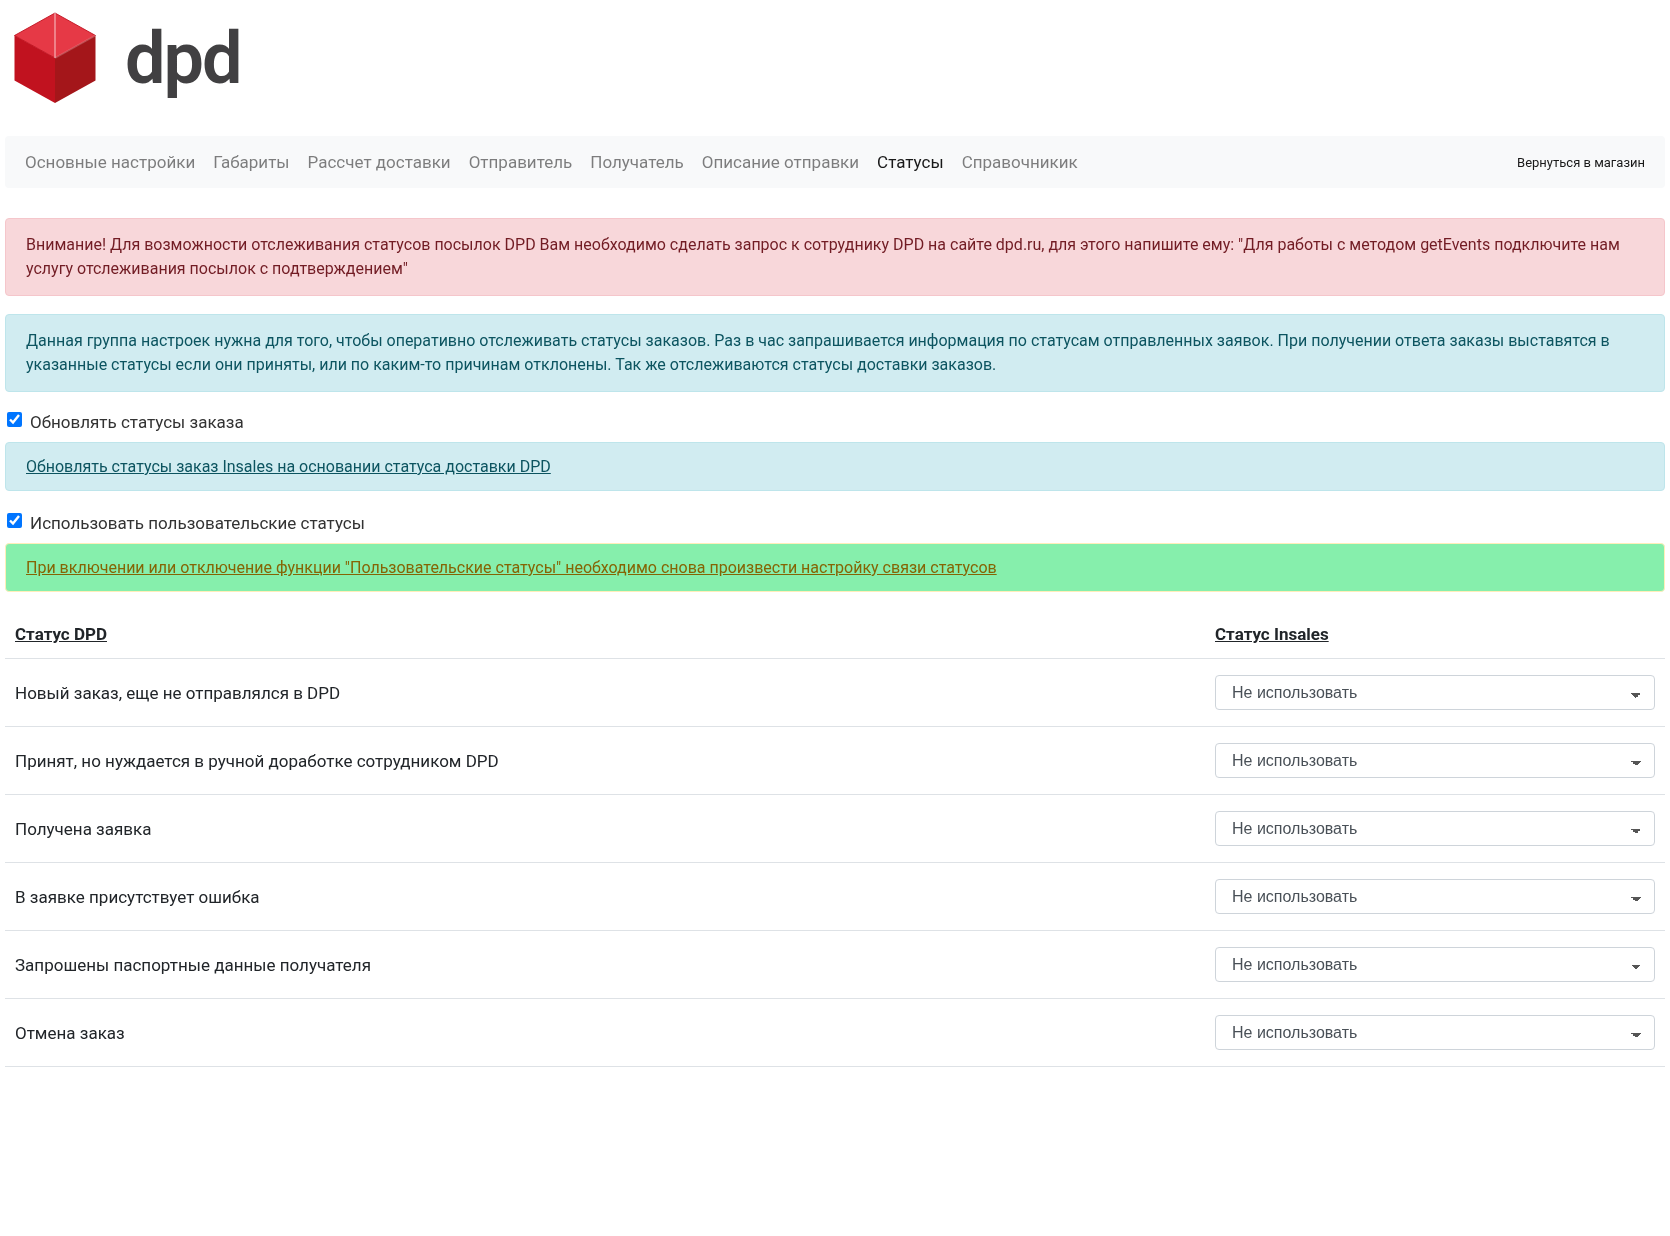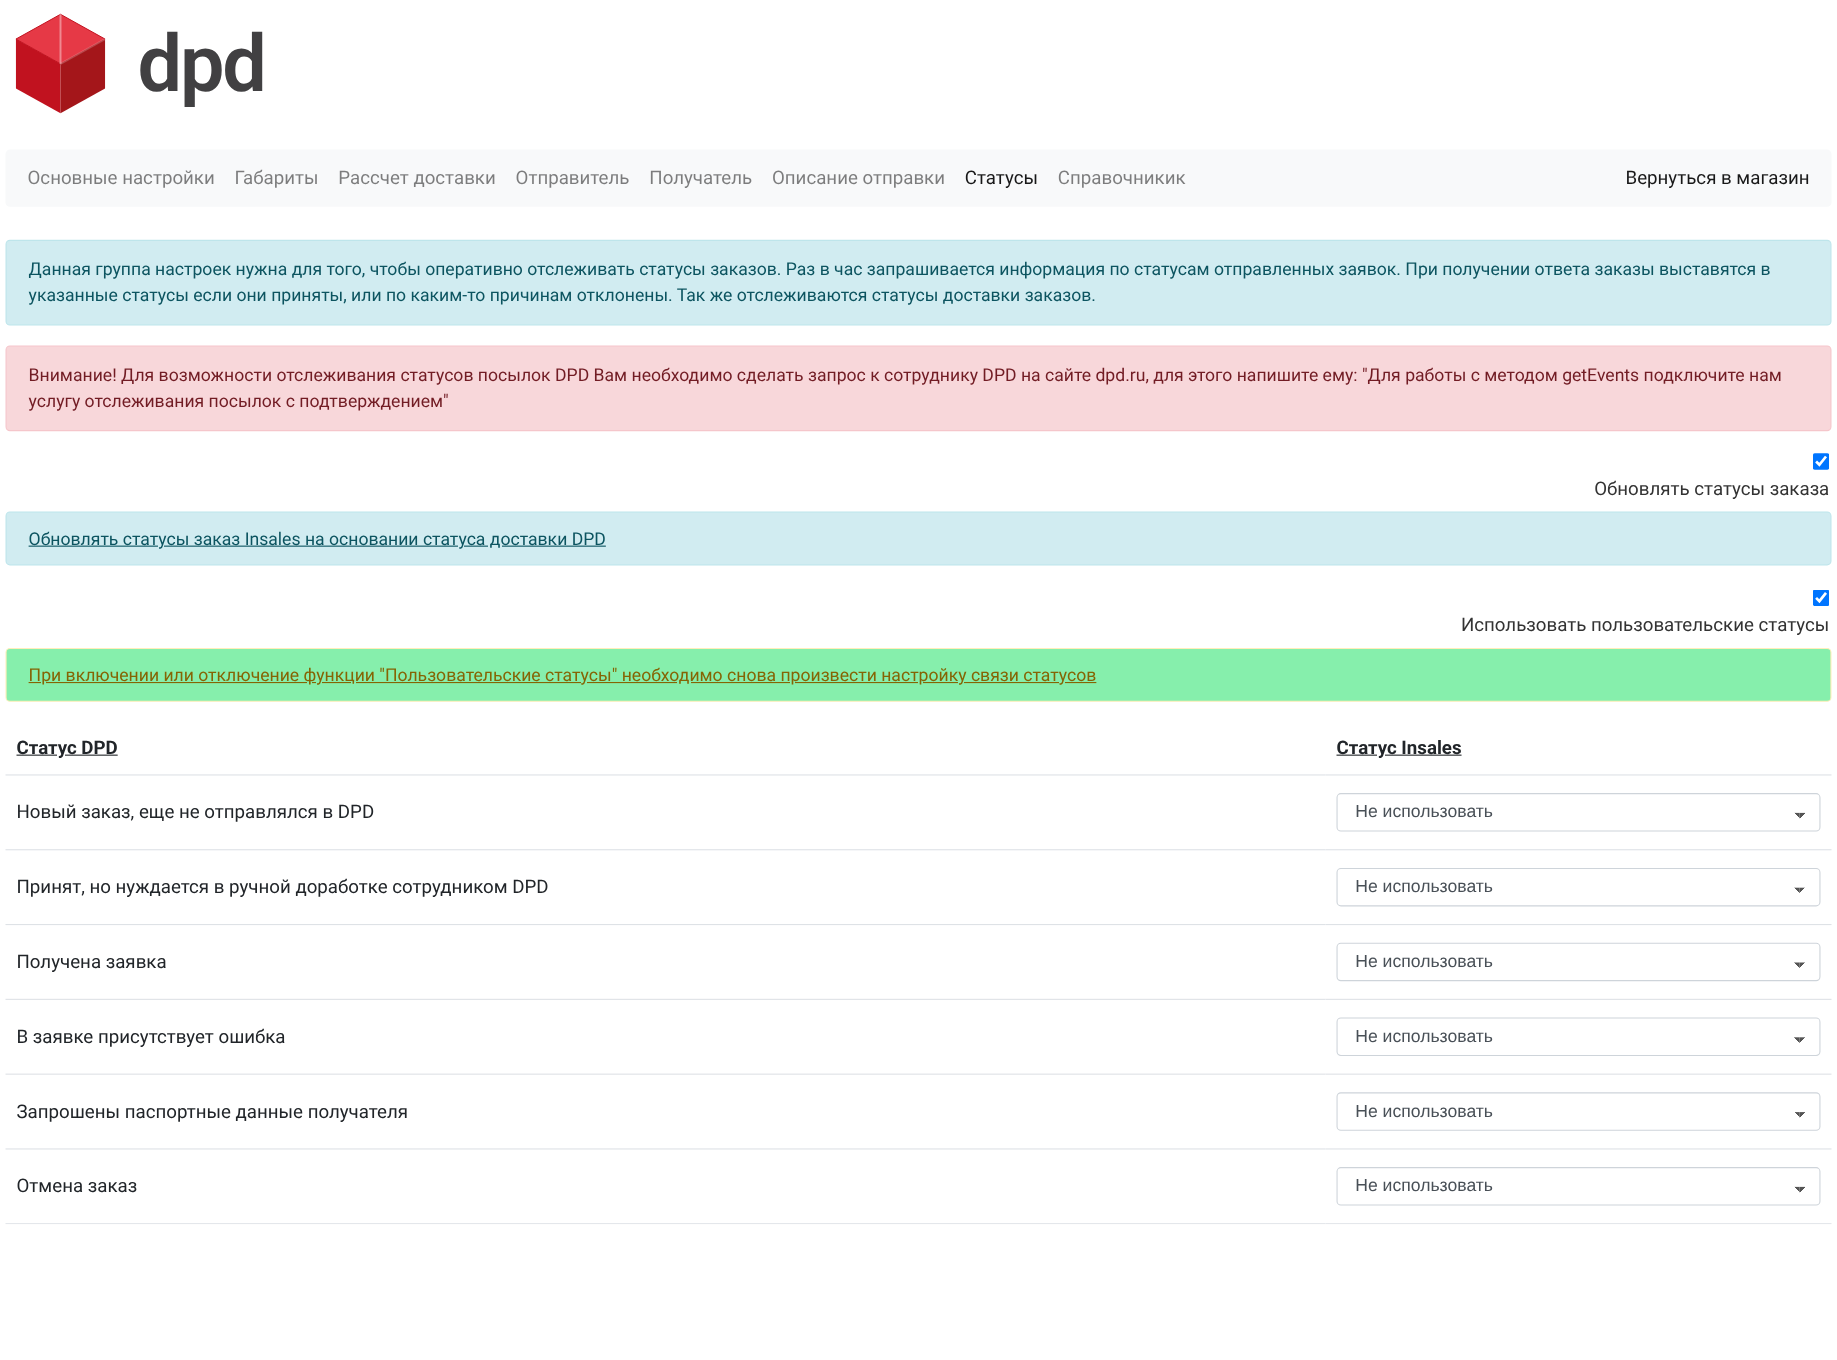--- a/index.html
+++ b/index.html
@@ -41,21 +41,21 @@
   cursor: pointer;
   font-size: 17px;
 }
 .nav-item.active {
   color: rgba(0,0,0,.9);
 }
 .nav-spacer { flex: 1; }
 .nav-right {
   color: rgba(0,0,0,.9);
   cursor: pointer;
-  font-size: 17px;
+  font-size: 13px;
 }
 .content {
   padding: 0 5px;
 }
 .alert {
   padding: 14px 20px;
   border-radius: 4px;
   margin-bottom: 18px;
   font-size: 16px;
   line-height: 1.5;
@@ -70,25 +70,24 @@
   border: 1px solid #f5c6cb;
   color: #721c24;
 }
 .alert-warning {
   background: #86efac;
   border: 1px solid #ffeeba;
   color: #856404;
 }
 .checkbox-row {
   display: flex;
-  align-items: flex-end;
+  align-items: flex-start;
   gap: 8px;
   margin-bottom: 8px;
   padding: 2px 2px;
-  flex-direction: column;
 }
 .checkbox-row input[type="checkbox"] {
   width: 15px;
   height: 15px;
   cursor: pointer;
 }
 .checkbox-row label {
   font-size: 17px;
   color: #333;
   cursor: pointer;
@@ -162,22 +161,22 @@
   <span class="nav-item">Отправитель</span>
   <span class="nav-item">Получатель</span>
   <span class="nav-item">Описание отправки</span>
   <span class="nav-item active">Статусы</span>
   <span class="nav-item">Справочникик</span>
   <span class="nav-spacer"></span>
   <span class="nav-right">Вернуться в магазин</span>
 </div>
 
 <div class="content">
+  <div class="alert alert-danger">Внимание! Для возможности отслеживания статусов посылок DPD Вам необходимо сделать запрос к сотруднику DPD на сайте dpd.ru, для этого напишите ему: "Для работы с методом getEvents подключите нам услугу отслеживания посылок с подтверждением"</div>
   <div class="alert alert-info">Данная группа настроек нужна для того, чтобы оперативно отслеживать статусы заказов. Раз в час запрашивается информация по статусам отправленных заявок. При получении ответа заказы выставятся в указанные статусы если они приняты, или по каким-то причинам отклонены. Так же отслеживаются статусы доставки заказов.</div>
-  <div class="alert alert-danger">Внимание! Для возможности отслеживания статусов посылок DPD Вам необходимо сделать запрос к сотруднику DPD на сайте dpd.ru, для этого напишите ему: "Для работы с методом getEvents подключите нам услугу отслеживания посылок с подтверждением"</div>
 
   <div class="checkbox-row">
     <input type="checkbox" checked="" style="">
     <label>Обновлять статусы заказа</label>
   </div>
   <div class="inline-alert alert-info">Обновлять статусы заказ Insales на основании статуса доставки DPD</div>
 
   <div class="checkbox-row">
     <input type="checkbox" checked="" style="">
     <label>Использовать пользовательские статусы</label>

